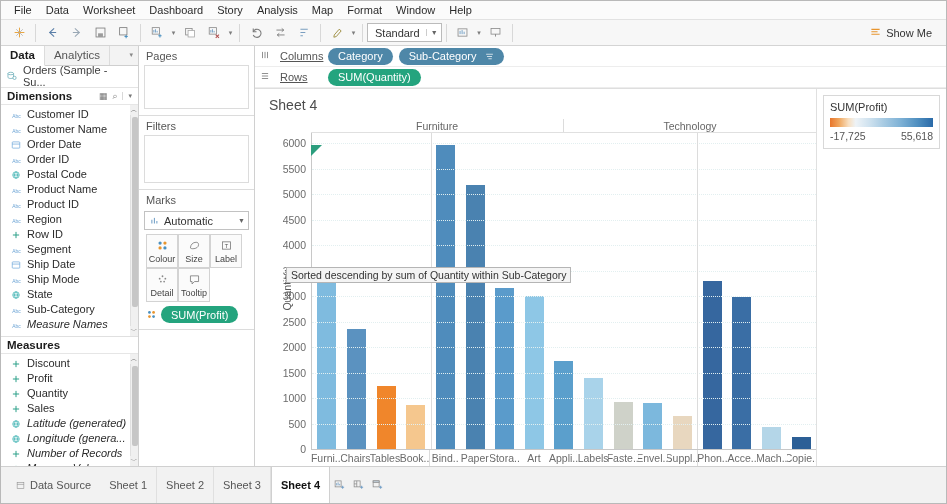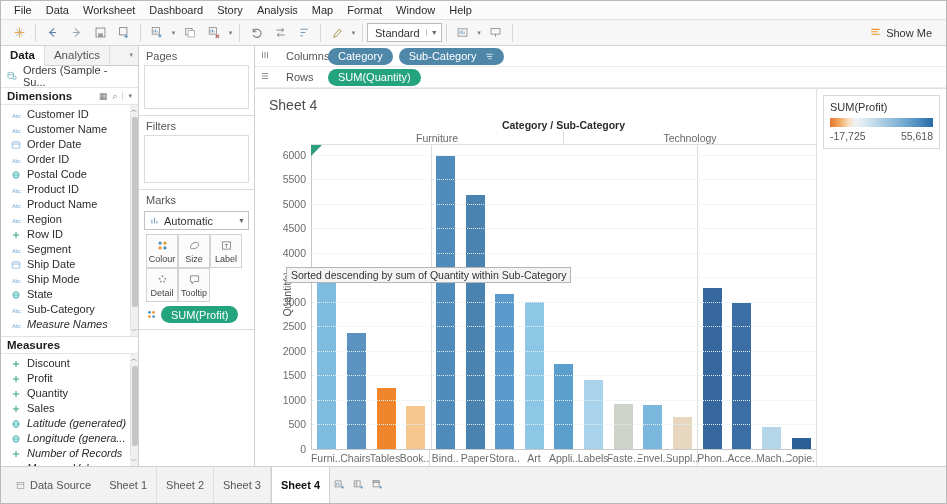--- a/index.html
+++ b/index.html
@@ -94,22 +94,22 @@
   .pill.green { background:#24a47e; }
   .pill.blue  { background:#4e87a8; }
   .mk-pillrow { display:flex; align-items:center; gap:4px; padding:0 5px 6px 7px; }
 
   
   .view { flex:1 1 auto; display:flex; flex-direction:column; min-width:0;
           background:#fff; }
   .shelves { flex:0 0 auto; border-bottom:1px solid #dedede; }
   .shelf { height:21px; display:flex; align-items:center; gap:6px; padding-left:5px;
            border-bottom:1px solid #ededed; }
-  .shelf-lbl { width:62px; display:flex; gap:16px;
-               font-size:11px; color:#555; }
+  .shelf-lbl { width:62px; display:flex; gap:10px;
+               font-size:11px; color:#555;text-decoration:underline; }
   .pill .sorticon { margin-left:8px; font-size:9px; opacity:.85; }
 
   .sheetwrap { flex:1 1 auto; display:flex; min-height:0; }
   .canvas { flex:1 1 auto; display:flex; flex-direction:column; min-width:0;
             position:relative; padding:6px 0 0 10px; }
   .sheet-title { font-size:14px; color:#4c4c4c; padding:2px 0 6px 4px; }
 
   .plotarea { flex:1 1 auto; display:flex; flex-direction:column; min-height:0;
               position:relative; }
   .colhdr-title { text-align:center; font-size:10.5px; font-weight:bold;
@@ -380,29 +380,29 @@
                 </svg>
               </span>
               <span class="lbl">Postal Code</span>
             </div>
             <div class="dp-item">
               <span class="ic">
                 <svg width="11" height="8" viewBox="0 0 18 10">
                   <text x="9" y="8" font-size="8" text-anchor="middle" fill="#6aa3d4" font-family="Liberation Sans">Abc</text>
                 </svg>
               </span>
+              <span class="lbl">Product Name</span>
+            </div>
+            <div class="dp-item">
+              <span class="ic">
+                <svg width="11" height="8" viewBox="0 0 18 10">
+                  <text x="9" y="8" font-size="8" text-anchor="middle" fill="#6aa3d4" font-family="Liberation Sans">Abc</text>
+                </svg>
+              </span>
               <span class="lbl">Product ID</span>
-            </div>
-            <div class="dp-item">
-              <span class="ic">
-                <svg width="11" height="8" viewBox="0 0 18 10">
-                  <text x="9" y="8" font-size="8" text-anchor="middle" fill="#6aa3d4" font-family="Liberation Sans">Abc</text>
-                </svg>
-              </span>
-              <span class="lbl">Product Name</span>
             </div>
             <div class="dp-item">
               <span class="ic">
                 <svg width="11" height="8" viewBox="0 0 18 10">
                   <text x="9" y="8" font-size="8" text-anchor="middle" fill="#6aa3d4" font-family="Liberation Sans">Abc</text>
                 </svg>
               </span>
               <span class="lbl">Region</span>
             </div>
             <div class="dp-item">
@@ -676,21 +676,20 @@
           </span>
           <span class="pill green">SUM(Quantity)</span>
         </div>
       </div>
 
       <div class="sheetwrap">
         <div class="canvas">
           <div class="sheet-title">Sheet 4</div>
 
           <div class="plotarea">
-            <div class="colhdr-title">Category / Sub-Category</div>
             <div class="cat-row" id="cat-row">
                 <div class="cat-cell" style="flex: 4 1 0px;">Furniture</div>
                 <div class="cat-cell" style="flex: 4 1 0px;">Technology</div>
               </div>
 
             <div class="chartrow">
               <div class="yaxis" id="yaxis">
                 <div class="ytitle">Quantity</div>
               <div class="ytick" style="top: 100%;">0</div>
                   <div class="ytick" style="top: 91.9355%;">500</div>

